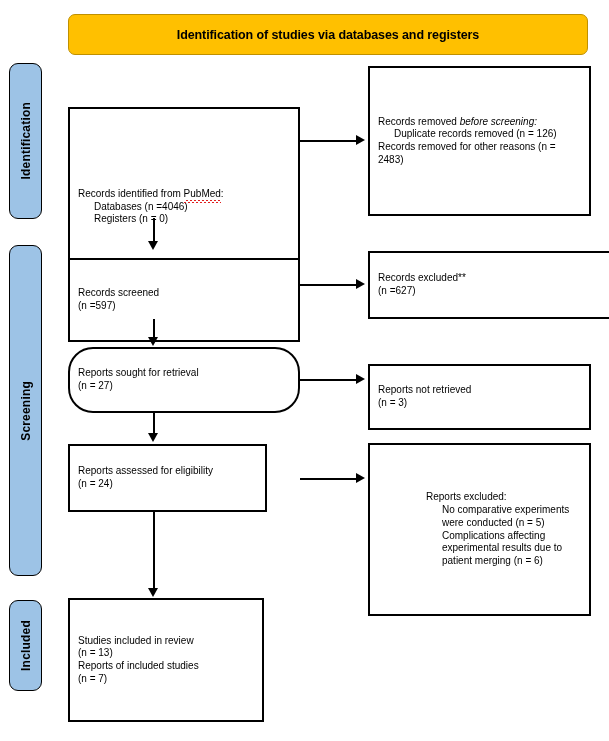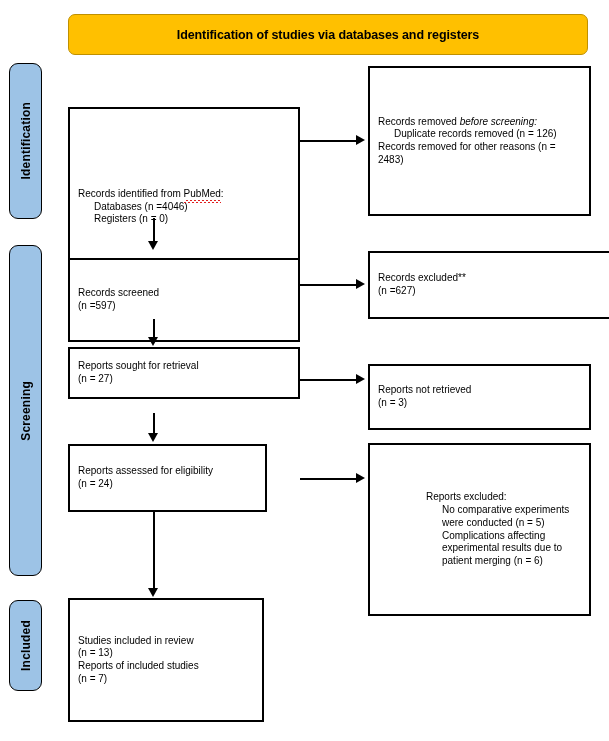--- a/index.html
+++ b/index.html
@@ -107,21 +107,21 @@
     background-image:
       radial-gradient(circle at 1px 2.6px, #e02020 0.9px, transparent 1.1px),
       radial-gradient(circle at 3px 0.4px, #e02020 0.9px, transparent 1.1px);
     background-size: 4px 3px;
     background-repeat: repeat-x;
   }
 
   
   #box-identified     { left: 68px;  top: 63px;  width: 232px; height: 200px; margin-top: 44px; }
   #box-screened       { left: 68px;  top: 258px; width: 232px; height: 84px;  }
-  #box-sought         { left: 68px;  top: 347px; width: 232px; height: 52px;  }
+  #box-sought         { left: 68px;  top: 347px; width: 232px; height: 66px; border-radius: 25px;  }
   #box-assessed       { left: 68px;  top: 444px; width: 199px; height: 68px;  }
   #box-included       { left: 68px;  top: 598px; width: 196px; height: 124px; }
 
   
   #box-removed        { left: 368px; top: 66px;  width: 223px; height: 150px; }
   #box-excluded-rec   { left: 368px; top: 251px; width: 251px; height: 68px;  }
   #box-notretrieved   { left: 368px; top: 347px; width: 223px; height: 66px; margin-top: 17px;  }
   #box-excluded-rep   { left: 368px; top: 443px; width: 223px; height: 173px; padding-left: 48px; }
 
   

